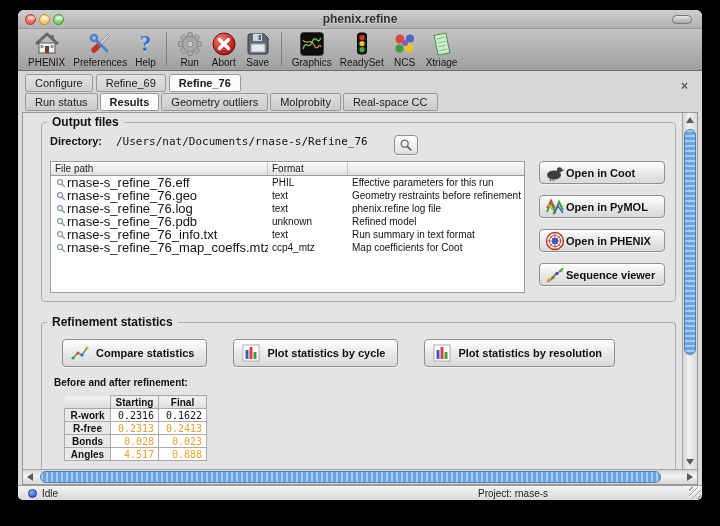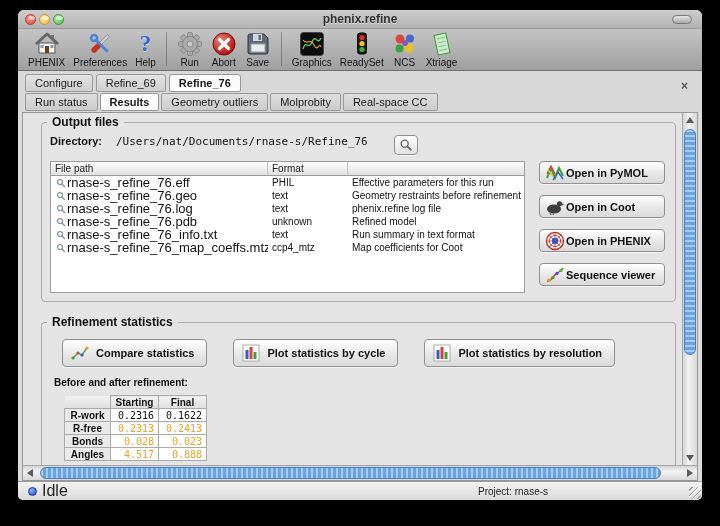--- a/index.html
+++ b/index.html
@@ -126,21 +126,21 @@
   .arr-left{width:0;height:0;border-top:4px solid transparent;border-bottom:4px solid transparent;
     border-right:6px solid #5a5a5a;}
   .arr-right{width:0;height:0;border-top:4px solid transparent;border-bottom:4px solid transparent;
     border-left:6px solid #5a5a5a;}
 
   
   .statusbar{flex:0 0 15px;background:linear-gradient(#f2f2f2,#dadada);border-top:1px solid #9a9a9a;
     position:relative;display:flex;align-items:center;padding-left:10px;}
   .status-dot{width:9px;height:9px;border-radius:50%;margin-right:5px;
     background:radial-gradient(circle at 35% 30%,#8fb4ff,#1c46c8);border:1px solid #173a9e;}
-  .status-text{font-size:16px;color:#222;}
+  .status-text{font-size:10px;color:#222;}
   .project-text{position:absolute;left:460px;font-size:10px;color:#222;}
   .resize-grip{position:absolute;right:1px;bottom:1px;width:12px;height:12px;
     background:repeating-linear-gradient(135deg,transparent 0 2px,#999 2px 3px,rgba(255,255,255,.7) 3px 4px);}
 </style>
 </head>
 <body>
 
 <div class="window">
 
   <div class="titlebar">
@@ -392,39 +392,39 @@
                   <span class="fname">rnase-s_refine_76_map_coeffs.mtz</span>
                 </span>
                 <span class="c c2">ccp4_mtz</span>
                 <span class="c c3 c4">Map coefficients for Coot</span>
               </div>
             </div>
 
             <div class="actions">
               <div class="act-btn">
                 <span class="bic">
+                  <svg width="20" height="16" viewBox="0 0 20 16">
+                    <ellipse cx="9" cy="10" rx="7" ry="4.5" fill="#3d3d3d"></ellipse>
+                    <circle cx="14.5" cy="4.8" r="2.6" fill="#3d3d3d"></circle>
+                    <path d="M16.8 4.2 l3 1 l-3 1.2 z" fill="#666"></path>
+                    <path d="M5 14 l1 2 M8 14.8 l.4 1.4" stroke="#333" stroke-width="1"></path>
+                  </svg>
+                </span>
+                <span class="blabel">Open in Coot</span>
+              </div>
+              <div class="act-btn">
+                <span class="bic">
                   <svg width="20" height="18" viewBox="0 0 20 18">
                     <path d="M2 14 L6 4 L10 14 L14 4 L18 12" fill="none" stroke="#3aa23a" stroke-width="2"></path>
                     <path d="M2 10 L6 2 L10 10" fill="none" stroke="#d84040" stroke-width="1.4"></path>
                     <path d="M8 16 L13 8 L18 15" fill="none" stroke="#3a58c8" stroke-width="1.4"></path>
                     <path d="M3 6 L8 12" stroke="#e0b020" stroke-width="1.4"></path>
                   </svg>
                 </span>
                 <span class="blabel">Open in PyMOL</span>
-              </div>
-              <div class="act-btn">
-                <span class="bic">
-                  <svg width="20" height="16" viewBox="0 0 20 16">
-                    <ellipse cx="9" cy="10" rx="7" ry="4.5" fill="#3d3d3d"></ellipse>
-                    <circle cx="14.5" cy="4.8" r="2.6" fill="#3d3d3d"></circle>
-                    <path d="M16.8 4.2 l3 1 l-3 1.2 z" fill="#666"></path>
-                    <path d="M5 14 l1 2 M8 14.8 l.4 1.4" stroke="#333" stroke-width="1"></path>
-                  </svg>
-                </span>
-                <span class="blabel">Open in Coot</span>
               </div>
               <div class="act-btn">
                 <span class="bic">
                   <svg width="20" height="20" viewBox="0 0 20 20">
                     <circle cx="10" cy="10" r="8.5" fill="#fff" stroke="#c03028" stroke-width="1.4"></circle>
                     <circle cx="10" cy="10" r="5.6" fill="none" stroke="#c03028" stroke-width="0.9"></circle>
                     <path d="M4 4 L16 16 M16 4 L4 16 M10 1.5 V18.5 M1.5 10 H18.5" stroke="#c03028" stroke-width="0.7"></path>
                     <circle cx="10" cy="10" r="3.2" fill="#3a58c8"></circle>
                   </svg>
                 </span>

